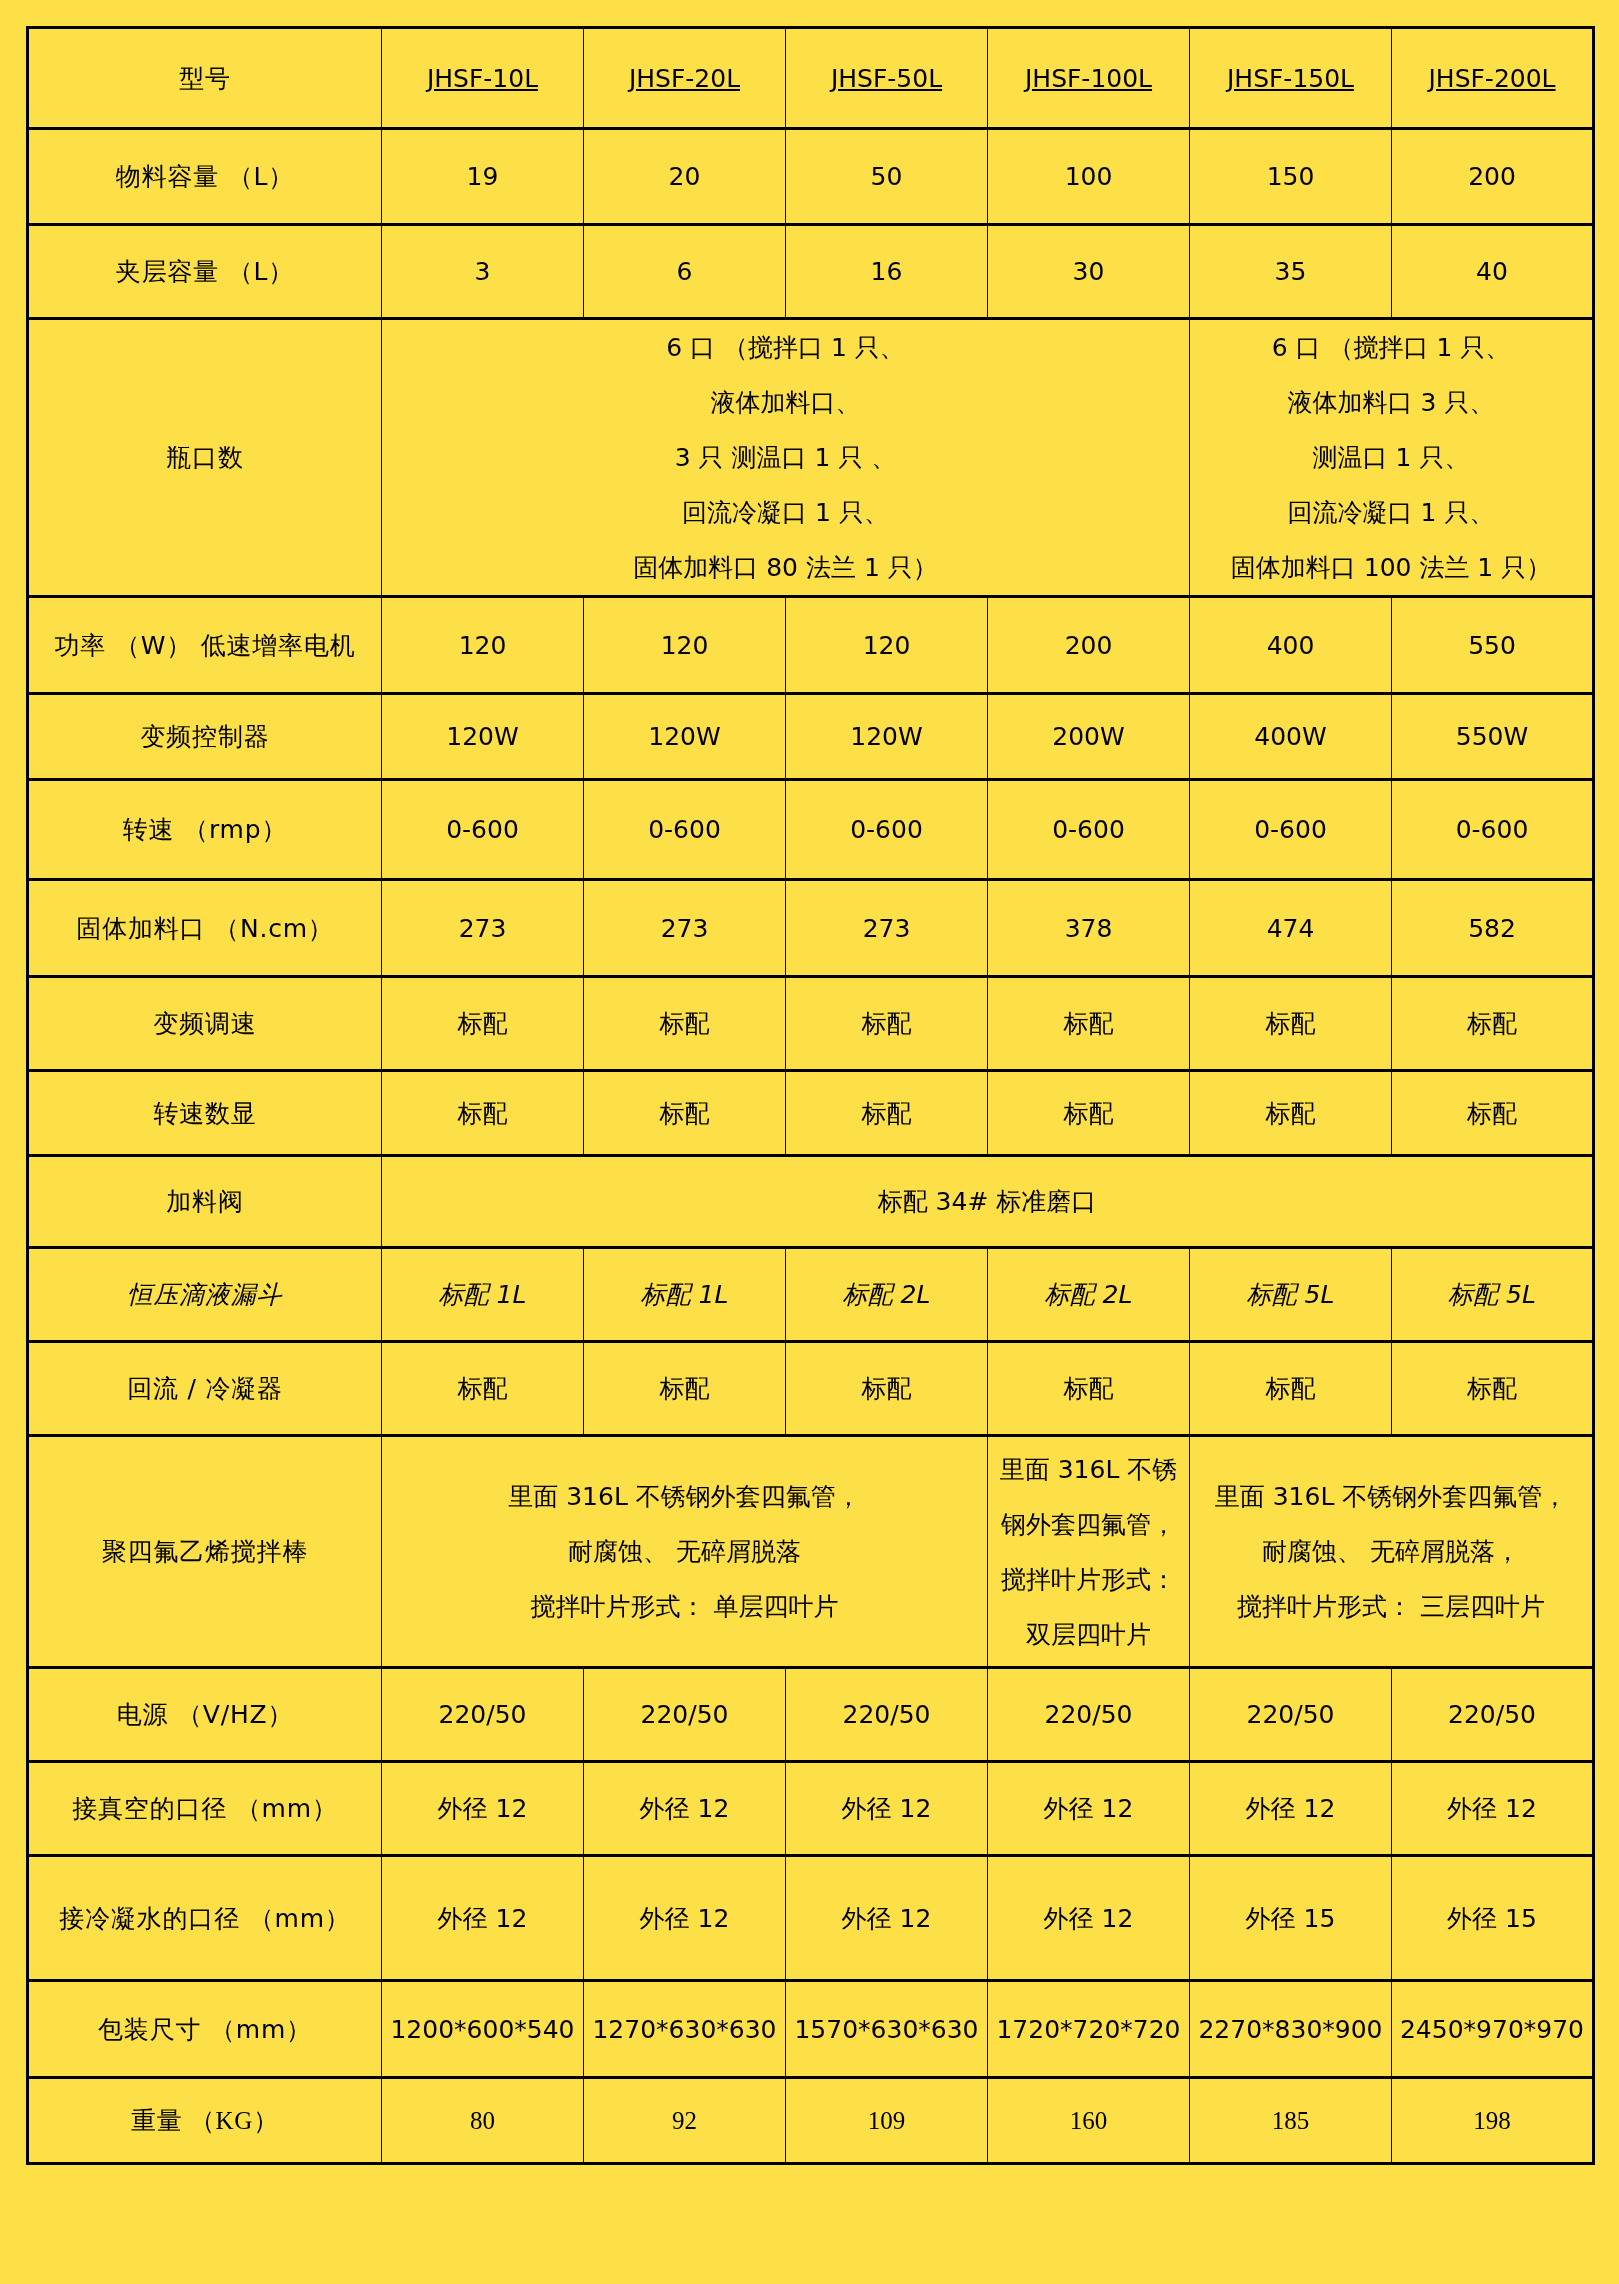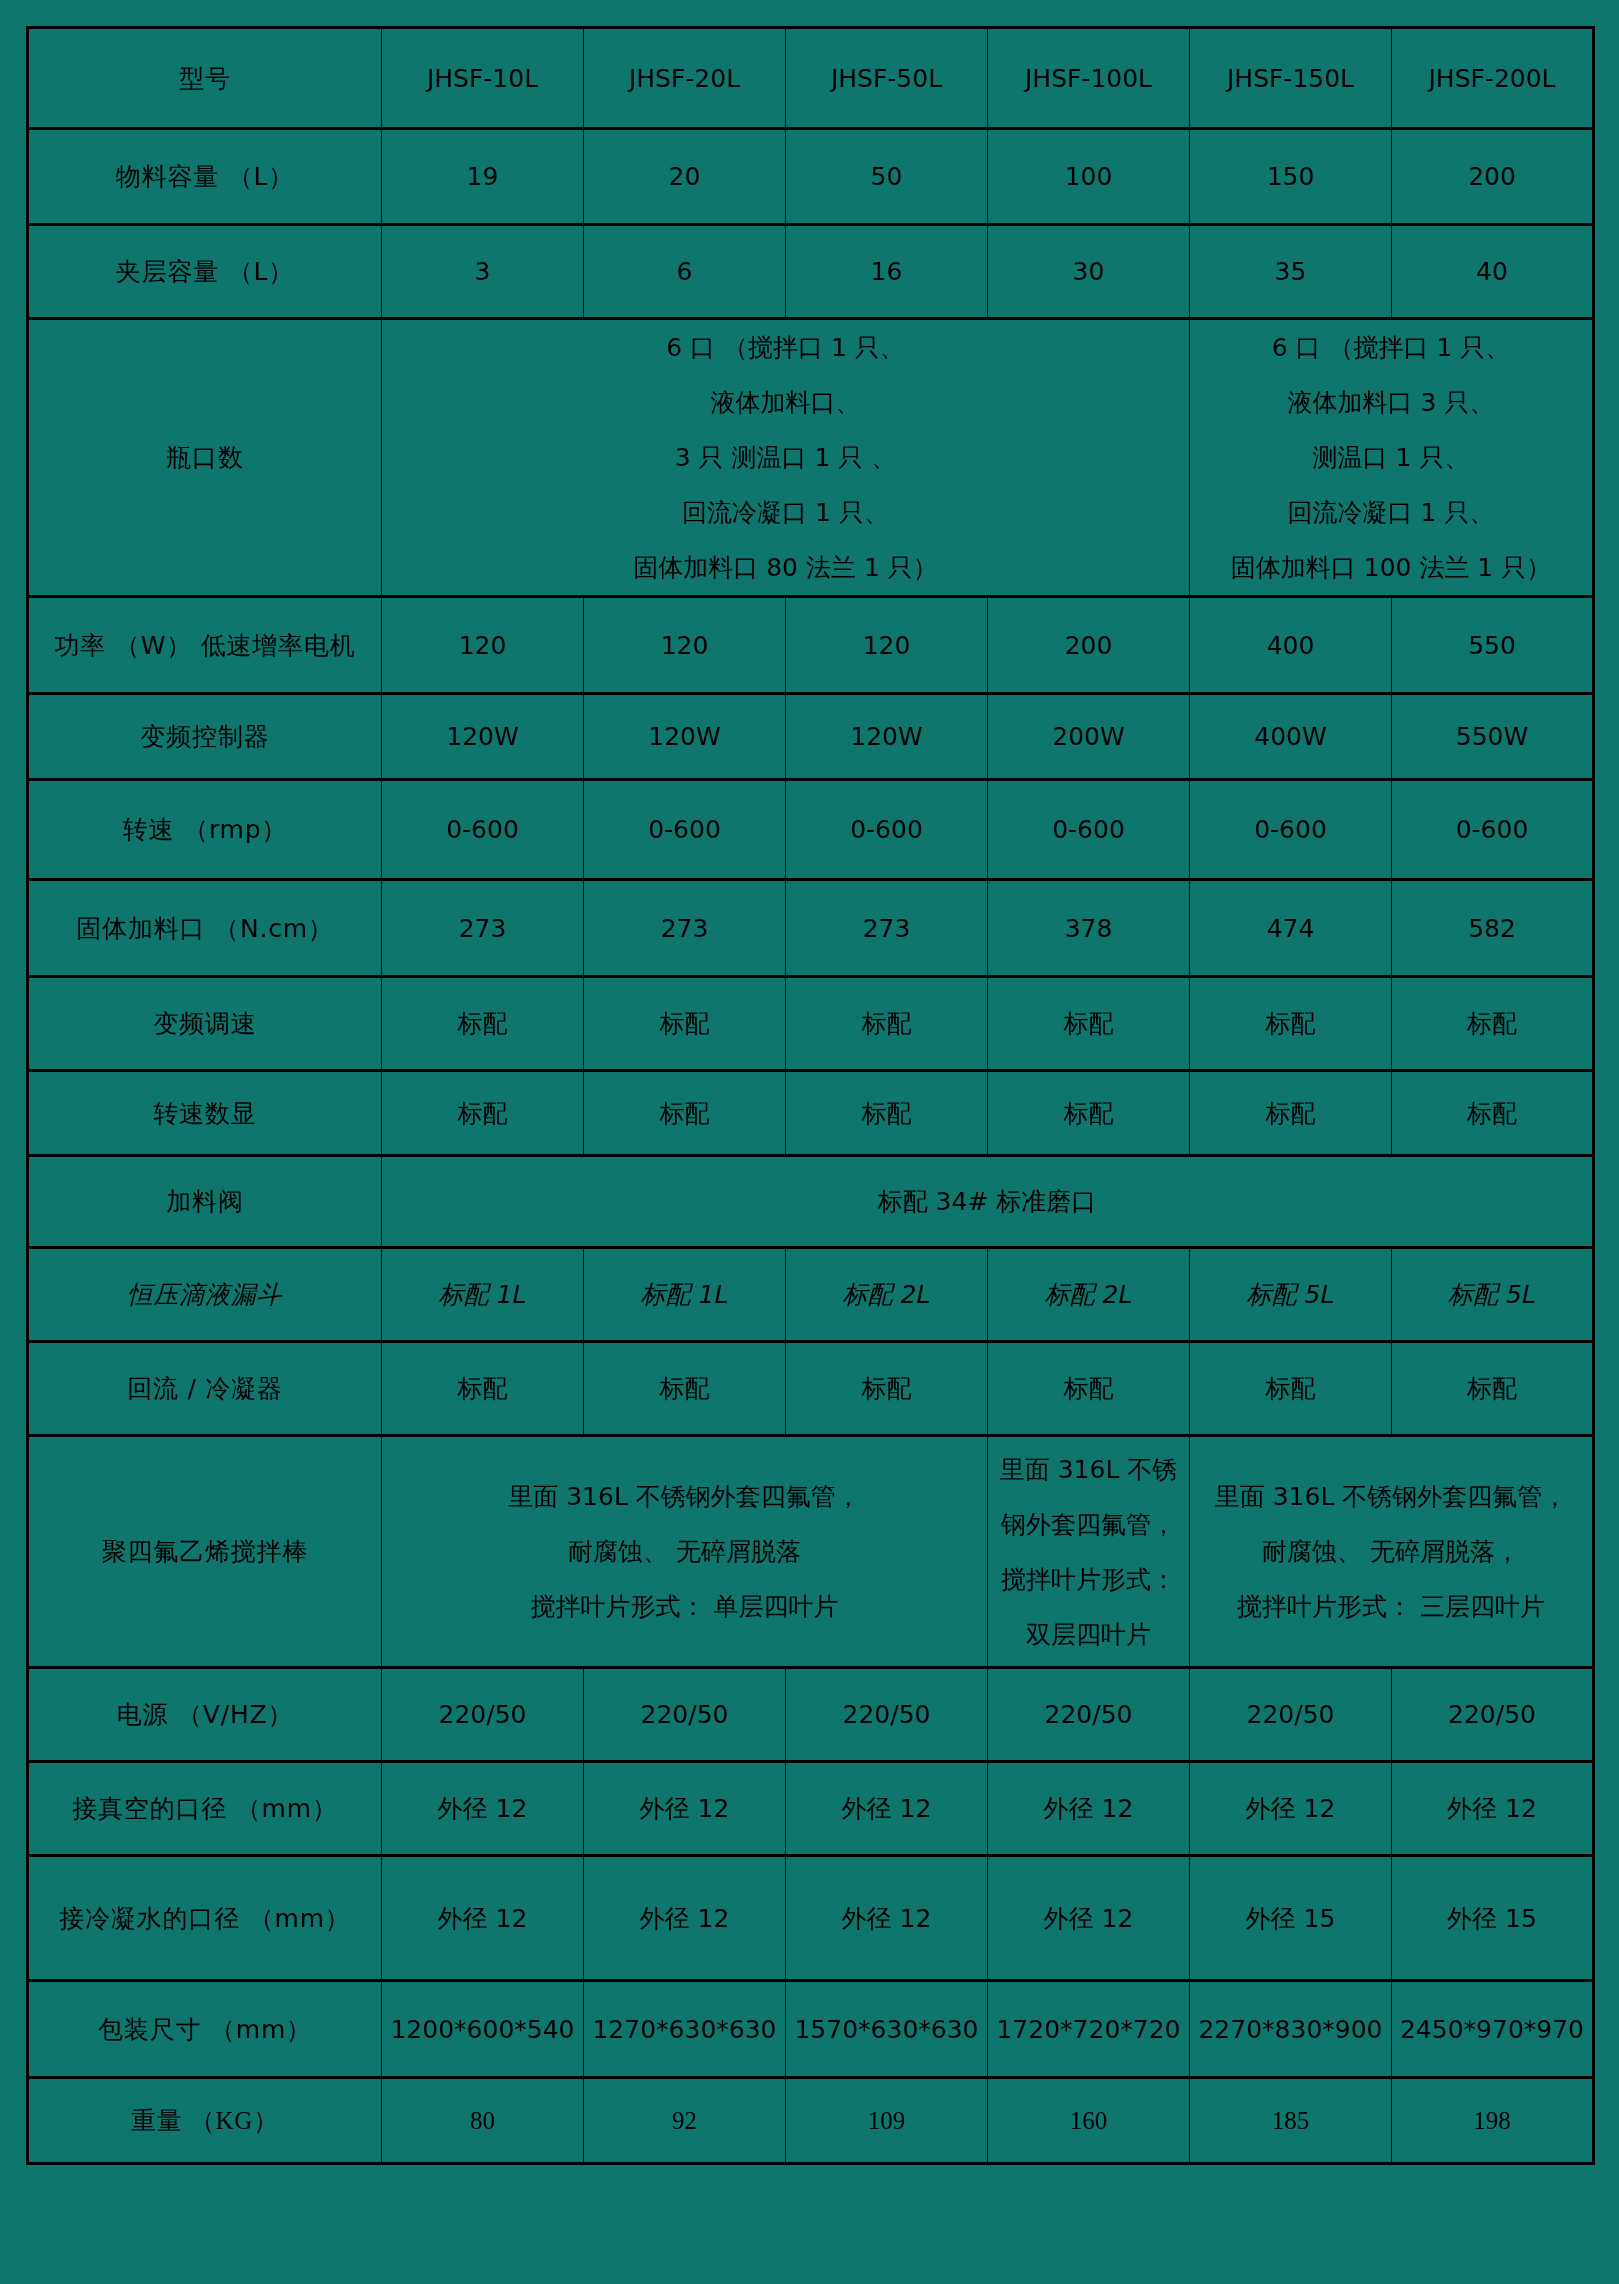--- a/index.html
+++ b/index.html
@@ -8,21 +8,21 @@
     background: #ffffff;
   }
   body {
     font-family: "DejaVu Sans", "Liberation Sans", sans-serif;
     color: #000000;
   }
   .page {
     position: relative;
     width: 1619px;
     height: 2284px;
-    background: #0f766e;
+    background: #fde047;
     overflow: hidden;
   }
   table.spec-table {
     position: absolute;
     left: 26px;
     top: 26px;
     width: 1569px;
     border-collapse: collapse;
     table-layout: fixed;
     border: 3.4px solid #000000;
@@ -39,20 +39,21 @@
     line-height: 2.2;
     white-space: pre-line;
     overflow: hidden;
   }
   td.label-cell {
     font-size: 25px;
     letter-spacing: 0.8px;
   }
   td.model-cell {
     font-weight: 500;
+    text-decoration: underline;
   }
 </style>
 </head>
 <body>
 
 <div class="page">
   <table class="spec-table">
     <colgroup>
       <col style="width:354px">
       <col style="width:202px">

